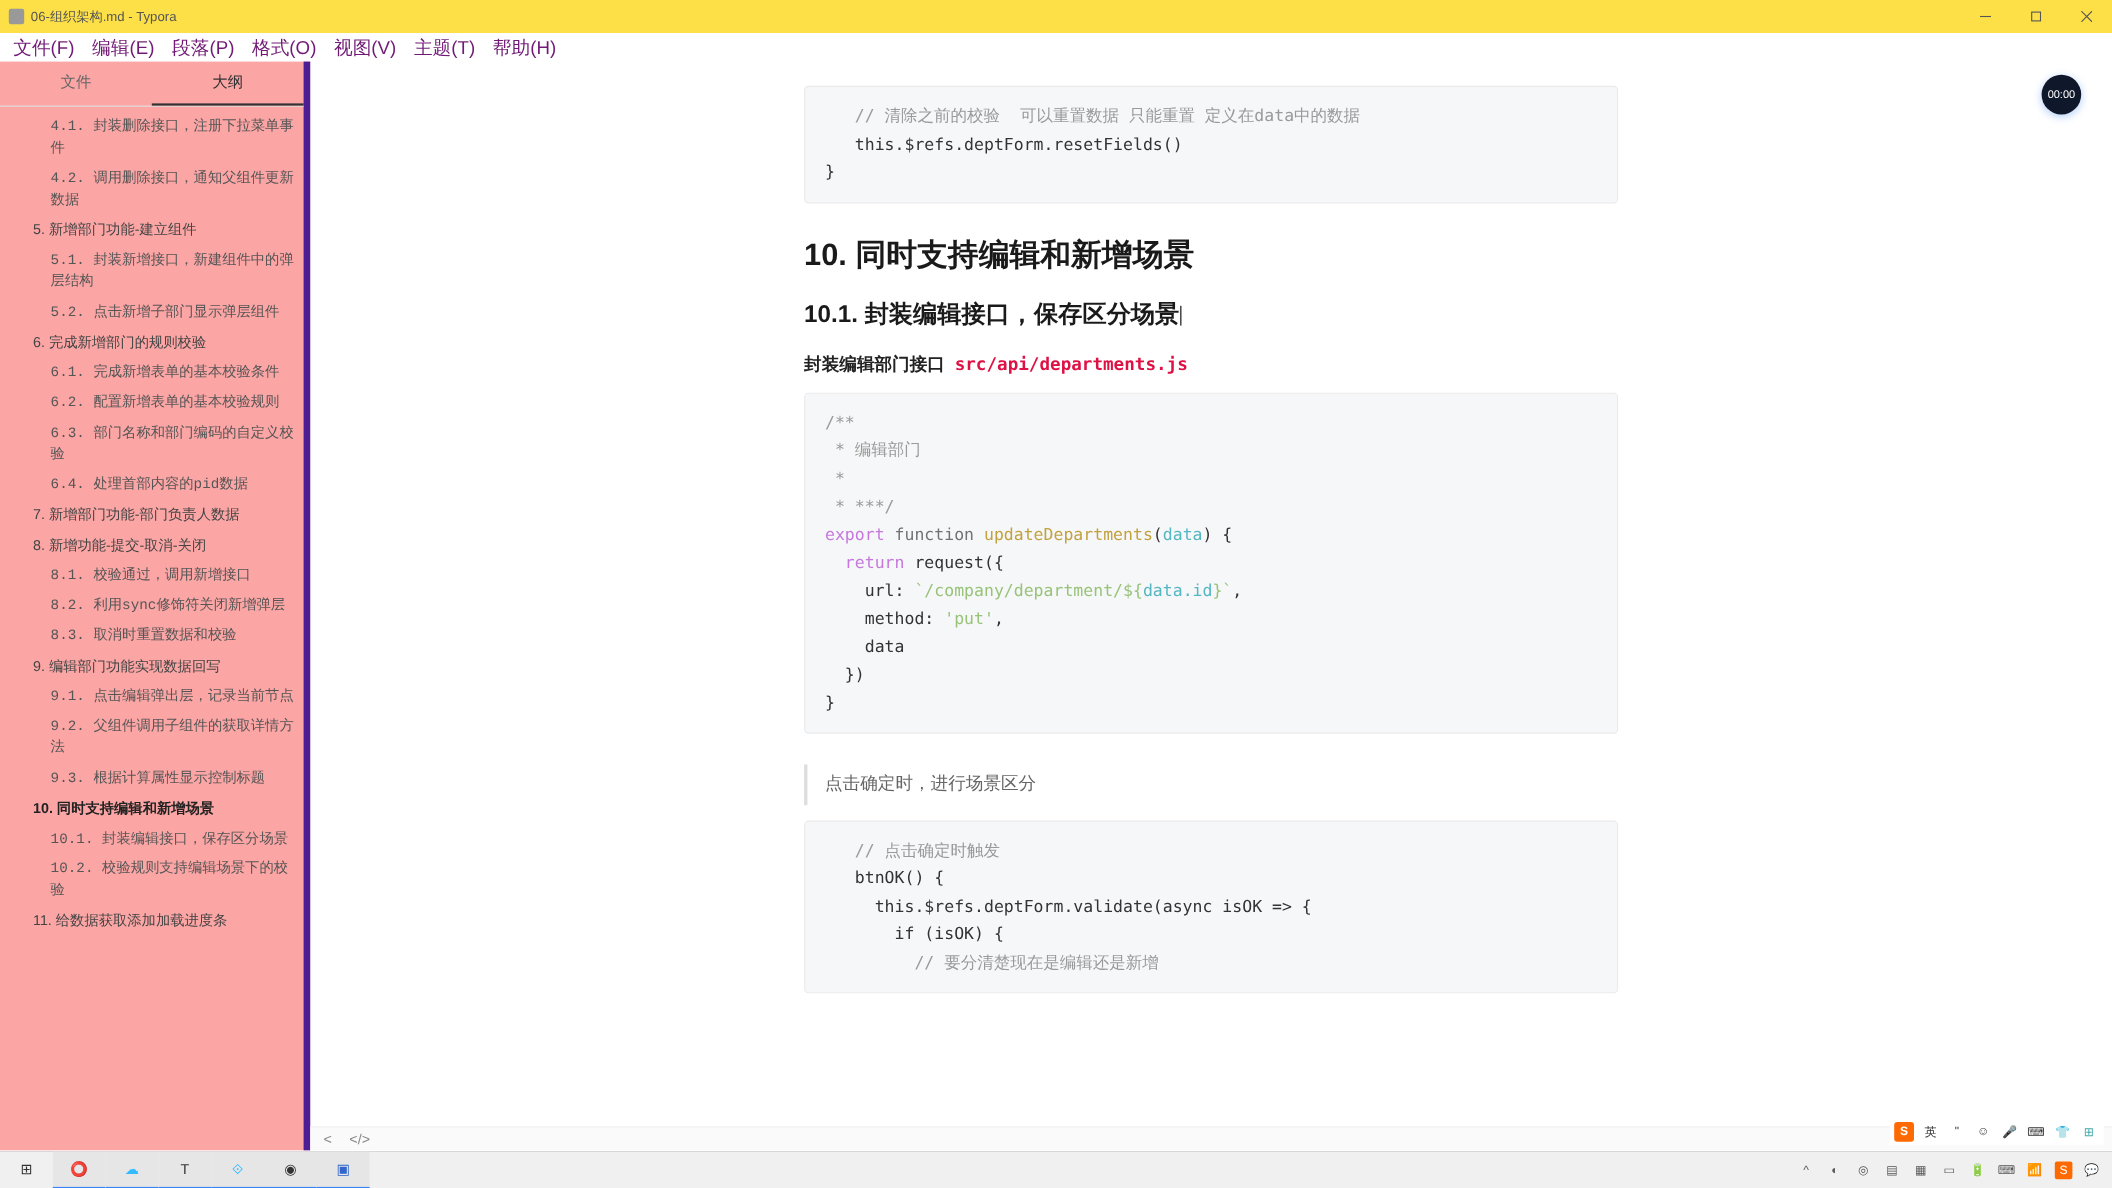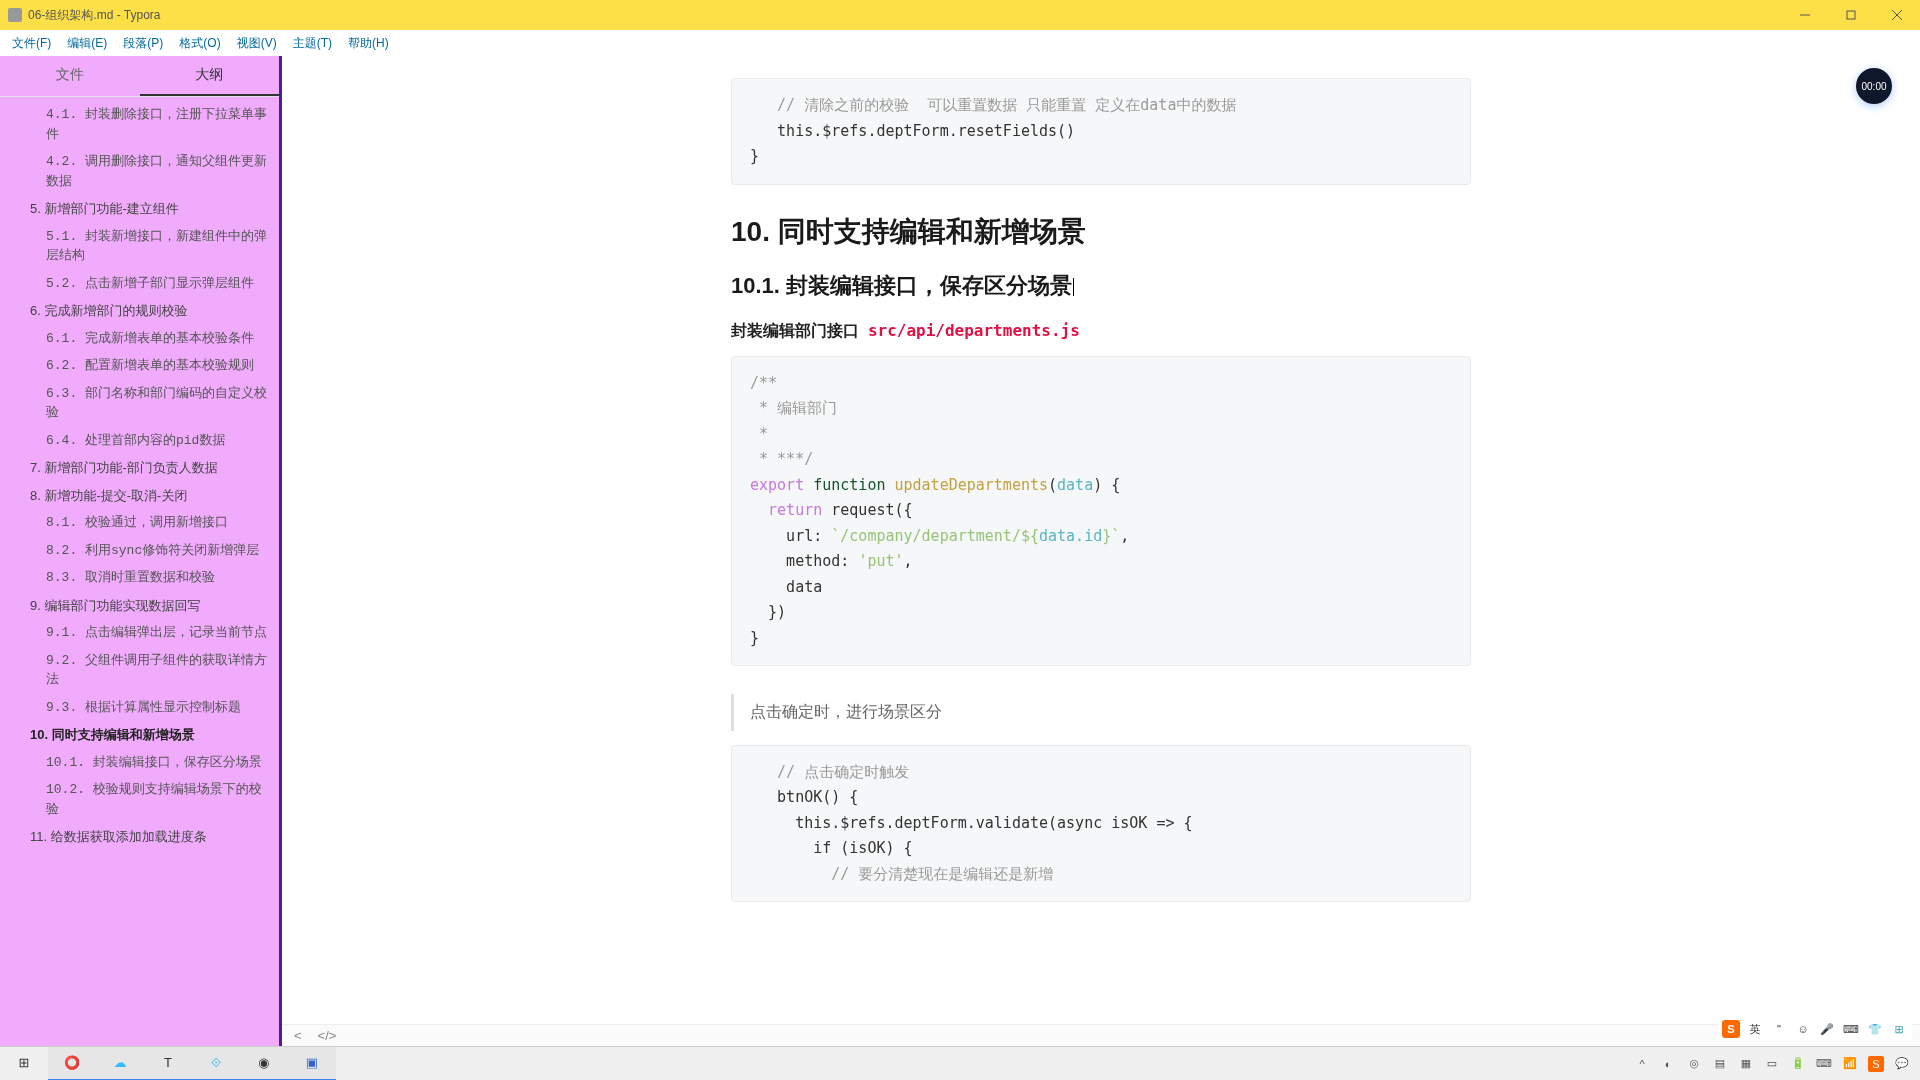--- a/index.html
+++ b/index.html
@@ -9,25 +9,25 @@
 .titlebar { height: 30px; display: flex; align-items: center; justify-content: space-between; padding: 0 0 0 8px; background: #fde047; }
 .titlebar-left { display: flex; align-items: center; gap: 6px; }
 .titlebar-icon { width: 14px; height: 14px; background: #999; border-radius: 2px; display: inline-block; }
 .titlebar-title { font-size: 12px; color: #555; }
 .titlebar-controls { display: flex; }
 .titlebar-btn { width: 46px; height: 30px; display: flex; align-items: center; justify-content: center; color: #555; }
 .titlebar-btn svg { width: 10px; height: 10px; }
 
 
 .menubar { height: 26px; display: flex; align-items: center; padding: 0 4px; background: #fff; }
-.menubar-item { padding: 3px 8px; font-size: 12px; color: #0369a1; cursor: pointer; }
+.menubar-item { padding: 3px 8px; font-size: 17px; color: #701a75; cursor: pointer; }
 
 
 .app { display: flex; height: calc(100vh - 56px - 34px); }
-.sidebar { width: 282px; background: #f0abfc; border-right: 3px solid #4c1d95; display: flex; flex-direction: column; }
+.sidebar { width: 282px; background: #fca5a5; border-right: 6px solid #4c1d95; display: flex; flex-direction: column; }
 .sidebar-tabs { display: flex; border-bottom: 1px solid #e0e0e0; }
 .sidebar-tab { flex: 1; text-align: center; padding: 10px 0; font-size: 14px; color: #666; cursor: pointer; }
 .sidebar-tab.active { color: #333; font-weight: 500; border-bottom: 2px solid #333; }
 .outline { flex: 1; overflow-y: auto; padding: 4px 0; }
 .outline::-webkit-scrollbar { width: 8px; }
 .outline::-webkit-scrollbar-thumb { background: #ccc; border-radius: 4px; }
 .outline-item { padding: 4px 8px 4px 12px; font-size: 13px; color: #555; line-height: 1.5; cursor: pointer; }
 .outline-item.l1 { padding-left: 30px; font-weight: 500; color: #444; }
 .outline-item.l2 { padding-left: 46px; font-family: Liberation Mono, monospace; }
 .outline-item.active { font-weight: 600; color: #222; }
@@ -43,21 +43,21 @@
 .quote { border-left: 3px solid #ddd; padding: 4px 0 4px 16px; margin: 14px 0; color: #666; font-size: 16px; line-height: 1.8; }
 .quote .link { color: #d14; text-decoration: underline; }
 .para { margin: 4px 0; font-size: 16px; line-height: 1.7; }
 .para .label { font-weight: 700; color: #222; }
 .para .path { color: #d14; font-family: "Consolas", monospace; font-weight: 600; }
 .cursor { display: inline-block; width: 1px; height: 18px; background: #000; vertical-align: middle; margin-left: 1px; }
 
 
 .cmt { color: #9a9a9a; text-align: center; }
 .kw { color: #c678dd; }
-.kw2 { color: #14532d; text-align: right; }
+.kw2 { color: #737373; text-align: right; }
 .fn { color: #c2a13f; }
 .str { color: #98c379; }
 .prop { color: #56b6c2; }
 
 
 .editor-footer { position: absolute; bottom: 0; left: 0; right: 0; height: 22px; display: flex; align-items: center; padding: 0 12px; gap: 16px; background: #fafafa; border-top: 1px solid #eee; font-size: 13px; color: #888; }
 .editor-footer .nav { cursor: pointer; }
 
 
 .overlay-ime { position: fixed; right: 8px; bottom: 40px; display: flex; gap: 6px; align-items: center; background: #fff; padding: 2px 4px; }

